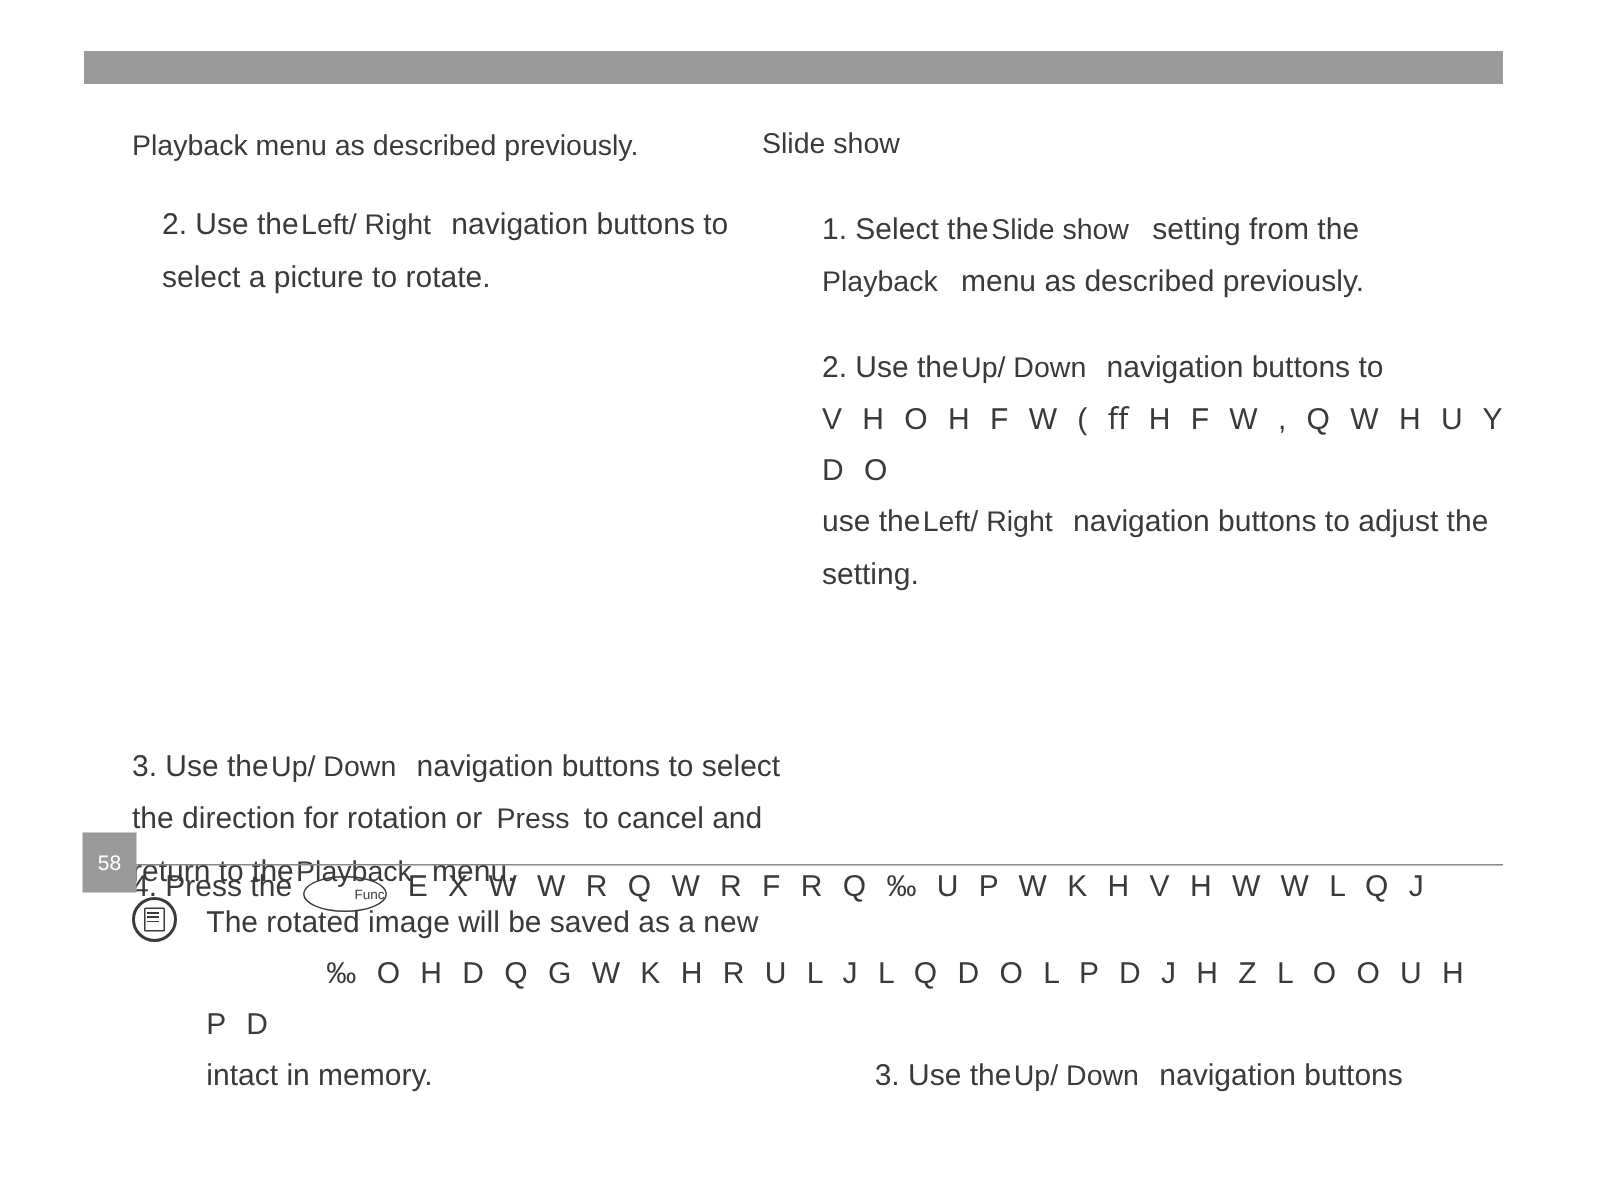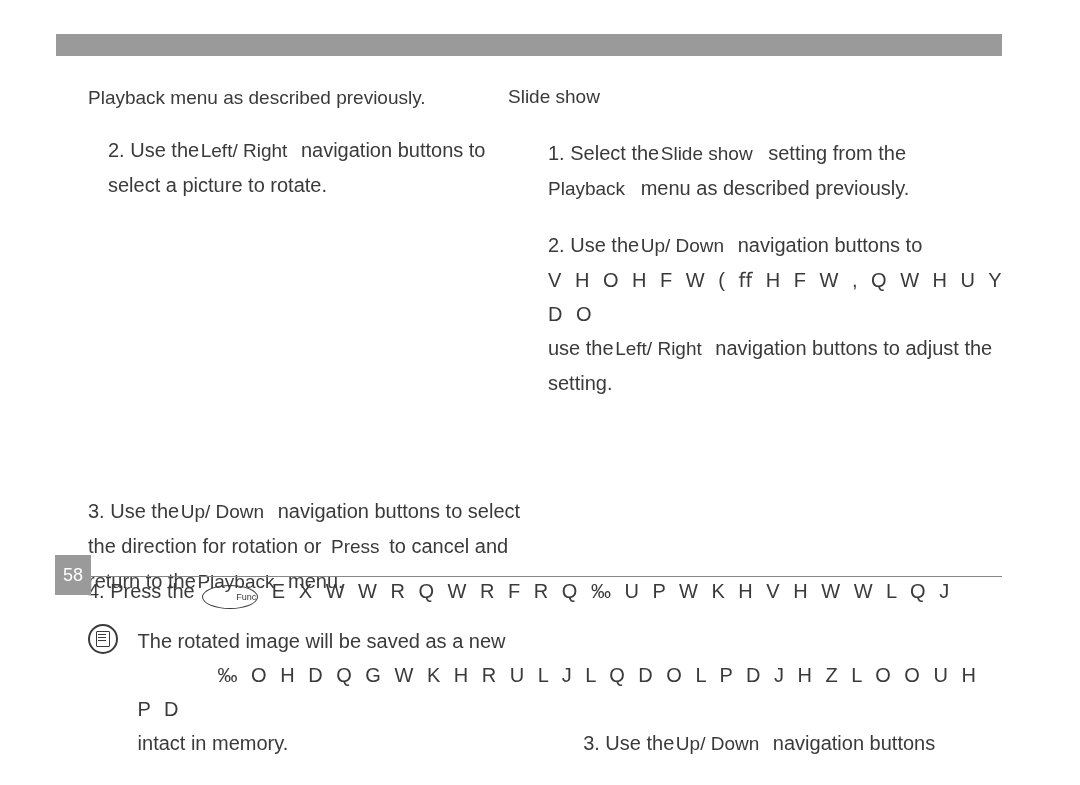--- a/index.html
+++ b/index.html
@@ -42,21 +42,21 @@
   }
   .col-left { left: 0; }
   .col-right { left: 460px; width: 470px; }
   .para { margin-bottom: 22px; line-height: 34px; }
   .sansb { font-family: Arial, sans-serif; font-weight: 400; letter-spacing: 0px; }
   .wide { letter-spacing: 4px; }
 
   .note-row {
     position: absolute;
     left: 0;
-    top: 544px;
+    top: 518px;
     width: 920px;
   }
   .note-icon {
     display: inline-block;
     width: 26px;
     height: 26px;
     border: 2px solid #3a3a3a;
     border-radius: 50%;
     vertical-align: top;
     position: relative;
@@ -91,21 +91,21 @@
   }
 
   .page-num-box {
     position: absolute;
     left: 55px;
     bottom: 28px;
     width: 36px;
     height: 40px;
     background: #9a9a9a;
     color: #fff;
-    font-size: 18px;
+    font-size: 14px;
     display: flex;
     align-items: center;
     justify-content: center;
   }
   .bottom-rule {
     position: absolute;
     left: 90px;
     bottom: 46px;
     width: 912px;
     height: 1px;

